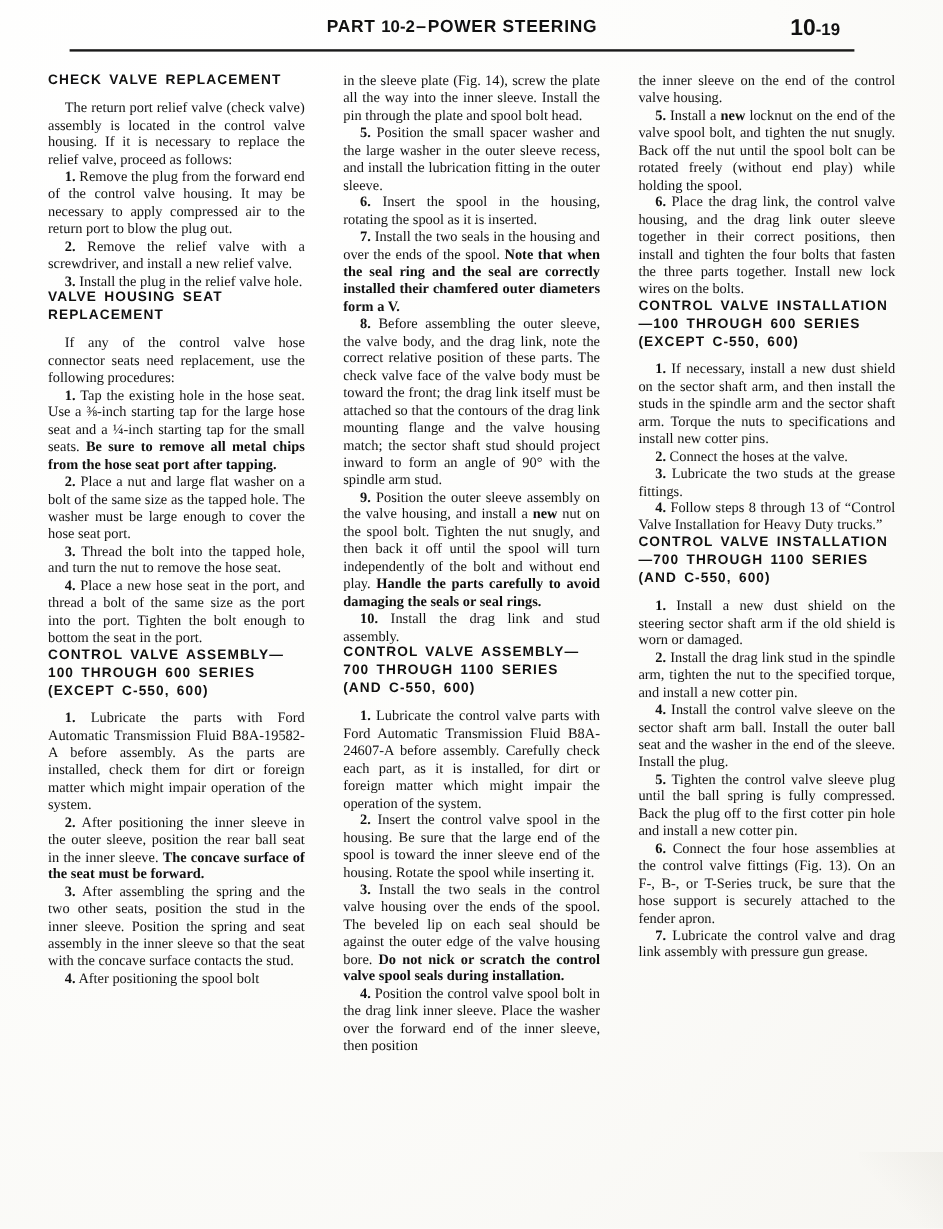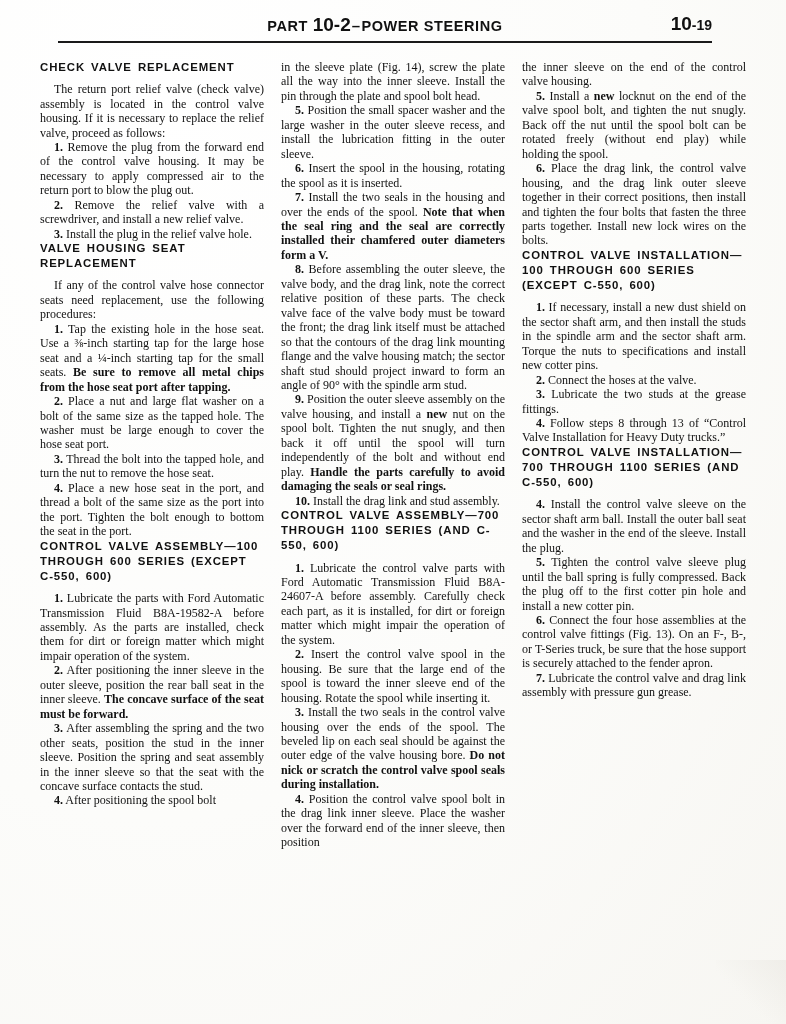--- a/index.html
+++ b/index.html
@@ -28,39 +28,39 @@
   }
   .header-title{
     position:absolute;left:0;right:0;top:0;
     text-align:center;
     font-family:"Liberation Sans", sans-serif;
     font-weight:bold;
     font-size:15.5px;
     letter-spacing:.3px;
     white-space:nowrap;
   }
-  .header-title .big{font-size:19px;letter-spacing:0;}
+  .header-title .big{font-size:14px;letter-spacing:0;}
   .header-title .dash{font-weight:bold;font-size:15px;padding:0 1px;}
   .header-title .thin{font-weight:bold;font-size:14.5px;letter-spacing:.6px;}
   .folio{
-    position:absolute;right:0;top:-1px;
+    position:absolute;right:12px;top:-1px;
     font-family:"Liberation Sans", sans-serif;
     font-weight:bold;white-space:nowrap;text-align:right;
   }
   .folio .fnum{font-size:19px;}
   .folio .fsuf{font-size:14px;}
   .rule{
     position:absolute;left:58px;top:41px;width:654px;height:0;
     border-top:2.1px solid #1a1a1a;
   }
 
   
   .cols{
     position:absolute;left:40px;top:60px;width:706px;height:940px;
-    display:flex;gap:17px;
+    display:flex;gap:32px;
   }
   .col{width:224px;}
 
   h2.sec{
     font-family:"Liberation Sans", sans-serif;
     font-weight:bold;
     font-size:11.4px;
     letter-spacing:.9px;
     line-height:1.33;
     margin:0 0 7px 0;
@@ -133,20 +133,22 @@
       <div class="col">
         <p class="noind"><span>the inner sleeve on the end of the control valve housing.</span></p>
         <p class="ind"><span class="num">5.</span><span> Install a </span><b>new</b><span> locknut on the end of the valve spool bolt, and tighten the nut snugly. Back off the nut until the spool bolt can be rotated freely (without end play) while holding the spool.</span></p>
         <p class="ind"><span class="num">6.</span><span> Place the drag link, the control valve housing, and the drag link outer sleeve together in their correct positions, then install and tighten the four bolts that fasten the three parts together. Install new lock wires on the bolts.</span></p>
         <h2 class="sec gap-before">CONTROL VALVE INSTALLATION—100 THROUGH 600 SERIES (EXCEPT C-550, 600)</h2>
         <p class="ind"><span class="num">1.</span><span> If necessary, install a new dust shield on the sector shaft arm, and then install the studs in the spindle arm and the sector shaft arm. Torque the nuts to specifications and install new cotter pins.</span></p>
         <p class="ind"><span class="num">2.</span><span> Connect the hoses at the valve.</span></p>
         <p class="ind"><span class="num">3.</span><span> Lubricate the two studs at the grease fittings.</span></p>
         <p class="ind"><span class="num">4.</span><span> Follow steps 8 through 13 of “Control Valve Installation for Heavy Duty trucks.”</span></p>
         <h2 class="sec gap-before">CONTROL VALVE INSTALLATION—700 THROUGH 1100 SERIES (AND C-550, 600)</h2>
+        <p class="ind"><span class="num">1.</span><span> Install a new dust shield on the steering sector shaft arm if the old shield is worn or damaged.</span></p>
+        <p class="ind"><span class="num">2.</span><span> Install the drag link stud in the spindle arm, tighten the nut to the specified torque, and install a new cotter pin.</span></p>
         <p class="ind"><span class="num">4.</span><span> Install the control valve sleeve on the sector shaft arm ball. Install the outer ball seat and the washer in the end of the sleeve. Install the plug.</span></p>
         <p class="ind"><span class="num">5.</span><span> Tighten the control valve sleeve plug until the ball spring is fully compressed. Back the plug off to the first cotter pin hole and install a new cotter pin.</span></p>
         <p class="ind"><span class="num">6.</span><span> Connect the four hose assemblies at the control valve fittings (Fig. 13). On an F-, B-, or T-Series truck, be sure that the hose support is securely attached to the fender apron.</span></p>
         <p class="ind"><span class="num">7.</span><span> Lubricate the control valve and drag link assembly with pressure gun grease.</span></p>
       </div>
     </div>
 
 </div>
 
 </body></html>

